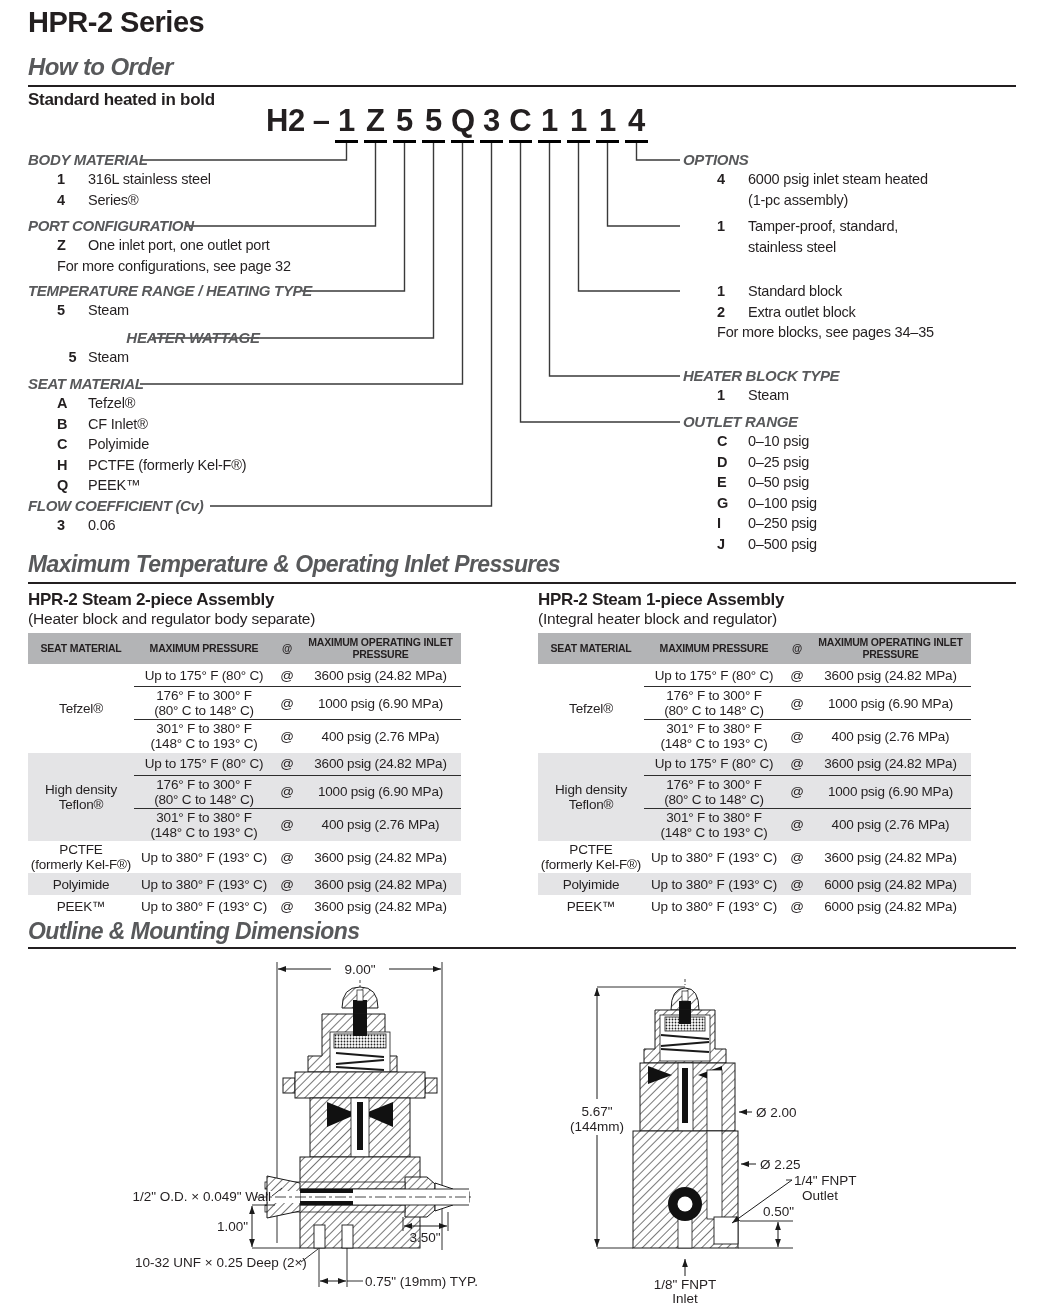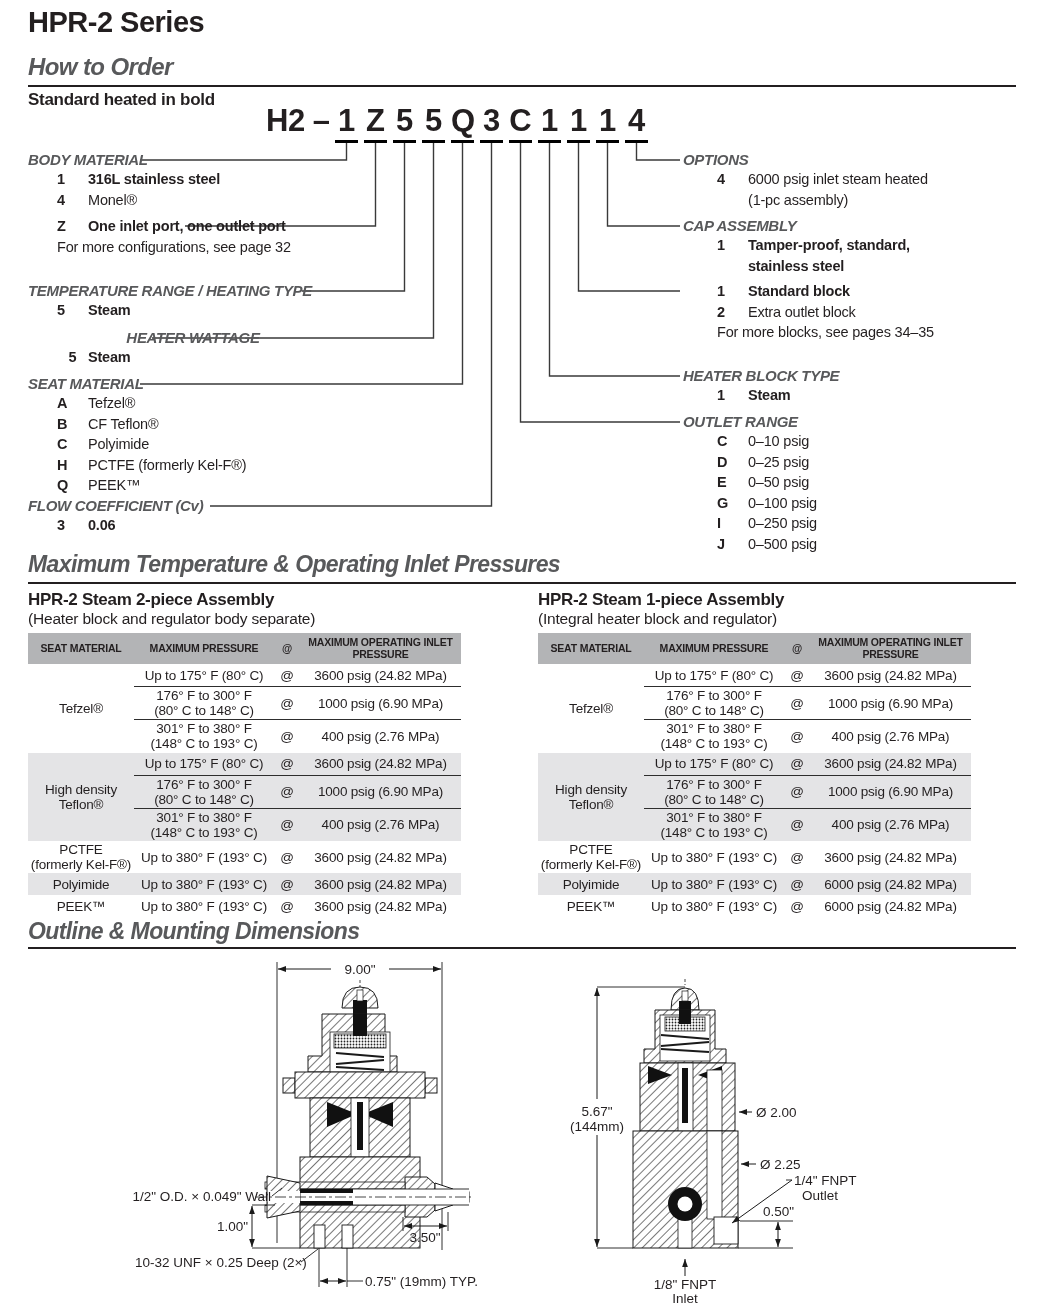--- a/index.html
+++ b/index.html
@@ -17,21 +17,21 @@
   .code-prefix{position:absolute;font-size:31px;font-weight:bold;letter-spacing:-.5px;top:0;}
   .code-char{position:absolute;top:0;width:23px;height:37px;text-align:center;
     font-size:31px;font-weight:bold;border-bottom:3px solid #000;}
   
   .ord-sec{position:absolute;width:330px;}
   .ord-label{font-size:15px;font-weight:bold;font-style:italic;color:#58595b;
     letter-spacing:-.3px;line-height:19px;white-space:nowrap;}
   .ord-item{display:flex;line-height:20.5px;font-size:14.5px;letter-spacing:-.2px;}
   .ord-item .k{font-weight:bold;flex:0 0 31px;}
   .ord-item .v{white-space:pre-line;}
-  .ord-item .v.b{font-weight:bold;}
+  .ord-item .v.b{font-weight:normal;}
   .ord-note{font-size:14.5px;line-height:20px;letter-spacing:-.2px;}
   .ord-left .ord-item,.ord-left .ord-note{margin-left:29px;}
   .ord-right .ord-item,.ord-right .ord-note{margin-left:34px;}
   
   .tbl-title{font-size:17px;font-weight:bold;letter-spacing:-.3px;}
   .tbl-sub{font-size:15.5px;letter-spacing:-.2px;}
   table.ptab{border-collapse:collapse;table-layout:fixed;width:433px;font-size:13.5px;letter-spacing:-.2px;}
   table.ptab th{background:#b3b4b6;font-size:10.5px;letter-spacing:-.2px;line-height:1.15;
     padding:3px 1px 4px;vertical-align:middle;white-space:pre-line;font-weight:bold;}
   table.ptab td{text-align:center;vertical-align:middle;padding:1px 2px;line-height:1.12;white-space:pre-line;}
@@ -74,24 +74,25 @@
 </div>
 
 <div class="ord-sec ord-left" style="left:28px;top:150px;">
     <div class="ord-label">BODY MATERIAL</div>
     <div class="ord-item">
       <span class="k">1</span>
       <span class="v b">316L stainless steel</span>
     </div>
     <div class="ord-item">
       <span class="k">4</span>
-      <span class="v">Monel®</span>
+      <span class="v">Series®</span>
     </div>
   </div>
 <div class="ord-sec ord-left" style="left:28px;top:216px;">
+    <div class="ord-label">PORT CONFIGURATION</div>
     <div class="ord-item">
       <span class="k">Z</span>
       <span class="v b">One inlet port, one outlet port</span>
     </div>
     <div class="ord-note">For more configurations, see page 32</div>
   </div>
 <div class="ord-sec ord-left" style="left:28px;top:281px;">
     <div class="ord-label">TEMPERATURE RANGE / HEATING TYPE</div>
     <div class="ord-item">
       <span class="k">5</span>
@@ -106,21 +107,21 @@
     </div>
   </div>
 <div class="ord-sec ord-left" style="left:28px;top:374px;">
     <div class="ord-label">SEAT MATERIAL</div>
     <div class="ord-item">
       <span class="k">A</span>
       <span class="v">Tefzel®</span>
     </div>
     <div class="ord-item">
       <span class="k">B</span>
-      <span class="v">CF Teflon®</span>
+      <span class="v">CF Inlet®</span>
     </div>
     <div class="ord-item">
       <span class="k">C</span>
       <span class="v">Polyimide</span>
     </div>
     <div class="ord-item">
       <span class="k">H</span>
       <span class="v">PCTFE (formerly Kel-F®)</span>
     </div>
     <div class="ord-item">
@@ -138,21 +139,20 @@
 
 <div class="ord-sec ord-right" style="left:683px;top:150px;">
     <div class="ord-label">OPTIONS</div>
     <div class="ord-item">
       <span class="k">4</span>
       <span class="v">6000 psig inlet steam heated
 (1-pc assembly)</span>
     </div>
   </div>
 <div class="ord-sec ord-right" style="left:683px;top:216px;">
-    <div class="ord-label">CAP ASSEMBLY</div>
     <div class="ord-item">
       <span class="k">1</span>
       <span class="v b">Tamper-proof, standard,
 stainless steel</span>
     </div>
   </div>
 <div class="ord-sec ord-right" style="left:683px;top:281px;">
     <div class="ord-item">
       <span class="k">1</span>
       <span class="v b">Standard block</span>

